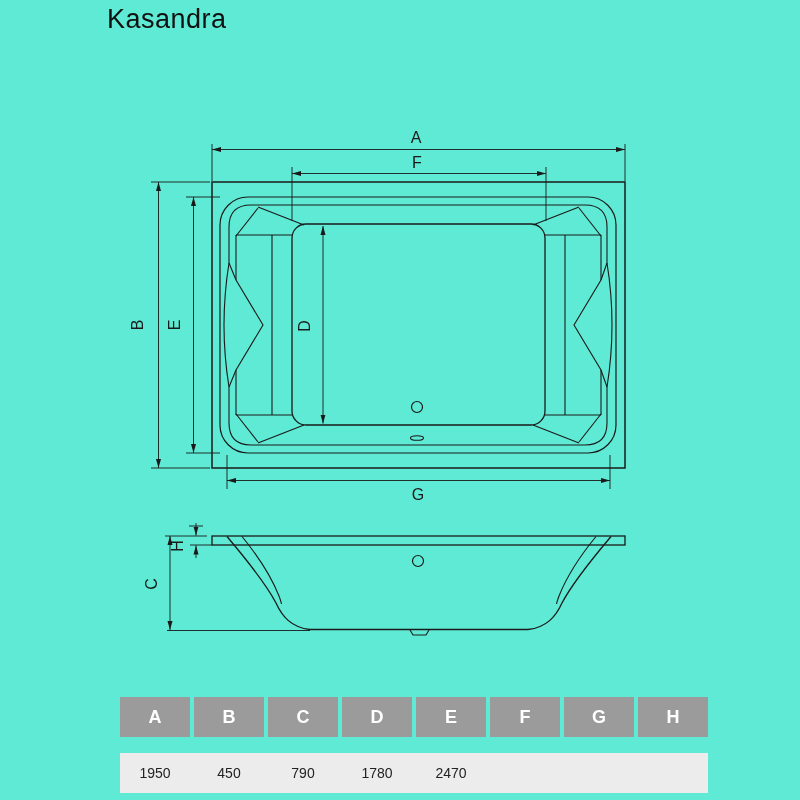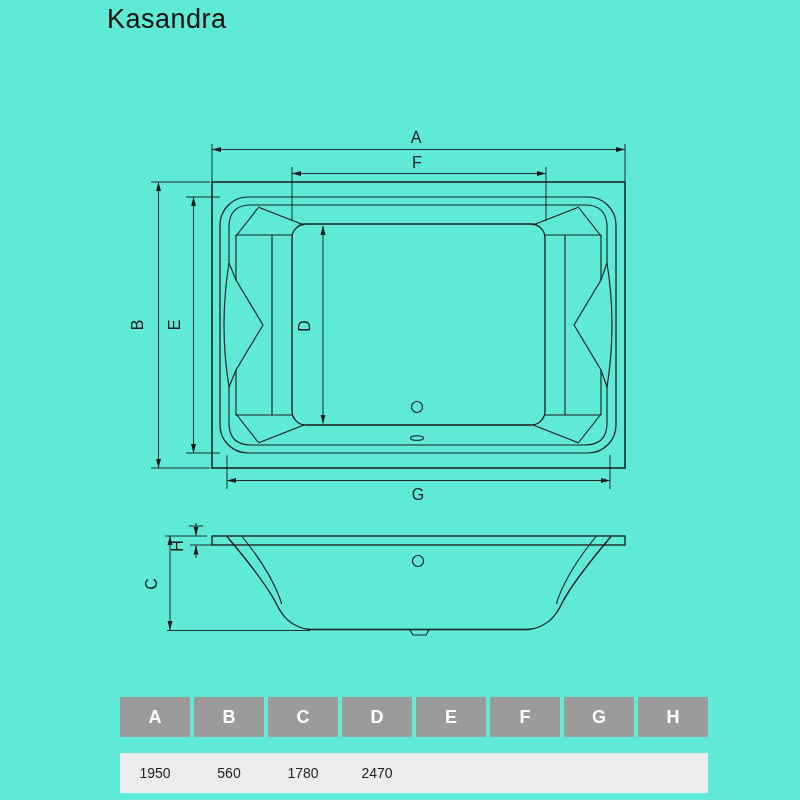--- a/index.html
+++ b/index.html
@@ -163,19 +163,20 @@
       <div class="th">B</div>
       <div class="th">C</div>
       <div class="th">D</div>
       <div class="th">E</div>
       <div class="th">F</div>
       <div class="th">G</div>
       <div class="th">H</div>
     </div>
     <div class="tbody">
       <div class="td">1950</div>
-      <div class="td">560</div>
+      <div class="td">450</div>
+      <div class="td">790</div>
       <div class="td">1780</div>
       <div class="td">2470</div>
     </div>
   </div>
 
 </div>
 
 </body></html>

